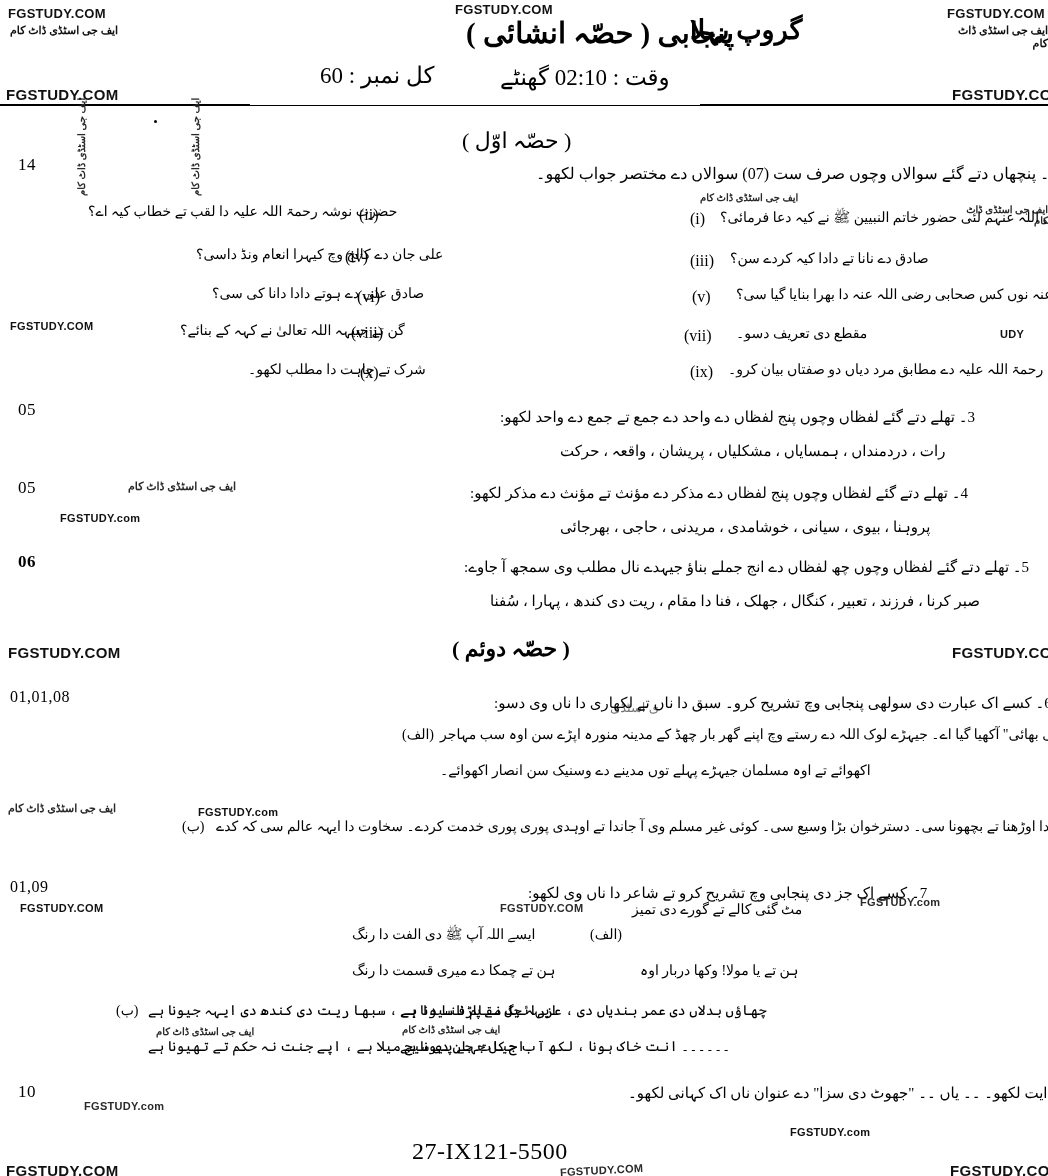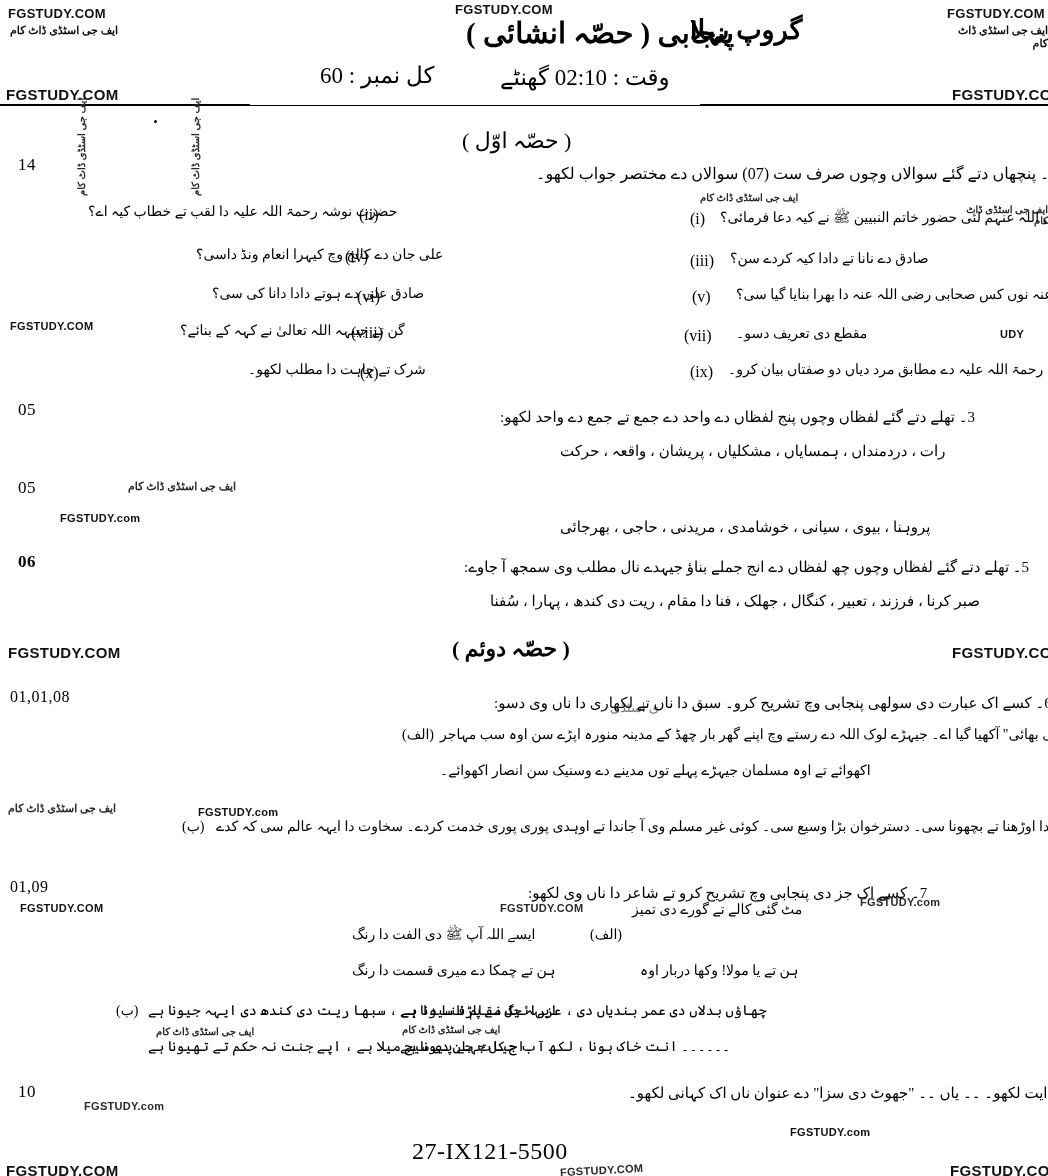--- a/index.html
+++ b/index.html
@@ -171,20 +171,21 @@
   <div class="q q-sm" style="left:248px;top:361px;">شرک تے چاہت دا مطلب لکھو۔</div>
 
   <div class="wm wm-lat sm" style="left:10px;top:320px;">FGSTUDY.COM</div>
   <div class="wm wm-lat sm" style="left:1000px;top:328px;">UDY</div>
 
   <div class="marks" style="left:18px;top:400px;">05</div>
   <div class="q" style="left:500px;top:408px;"><span>3۔</span>&nbsp;<span>تھلے دتے گئے لفظاں وچوں پنج لفظاں دے واحد دے جمع تے جمع دے واحد لکھو:</span></div>
   <div class="q" style="left:560px;top:442px;">رات ، دردمنداں ، ہمسایاں ، مشکلیاں ، پریشان ، واقعہ ، حرکت</div>
 
   <div class="marks" style="left:18px;top:478px;">05</div>
+  <div class="q" style="left:470px;top:484px;"><span>4۔</span>&nbsp;<span>تھلے دتے گئے لفظاں وچوں پنج لفظاں دے مذکر دے مؤنث تے مؤنث دے مذکر لکھو:</span></div>
   <div class="q" style="left:560px;top:518px;">پروہنا ، بیوی ، سیانی ، خوشامدی ، مریدنی ، حاجی ، بھرجائی</div>
   <div class="wm wm-ur wm-faint" style="left:128px;top:480px;font-size:11px;">ایف جی اسٹڈی ڈاٹ کام</div>
   <div class="wm wm-lat sm" style="left:60px;top:512px;">FGSTUDY.com</div>
 
   <div class="marks" style="left:18px;top:552px;font-weight:bold;">06</div>
   <div class="q" style="left:464px;top:558px;"><span>5۔</span>&nbsp;<span>تھلے دتے گئے لفظاں وچوں چھ لفظاں دے انج جملے بناؤ جیہدے نال مطلب وی سمجھ آ جاوے:</span></div>
   <div class="q" style="left:490px;top:592px;">صبر کرنا ، فرزند ، تعبیر ، کنگال ، جھلک ، فنا دا مقام ، ریت دی کندھ ، پہارا ، سُفنا</div>
 
   <div class="part-head" style="left:452px;top:636px;">( حصّہ دوئم )</div>
 

